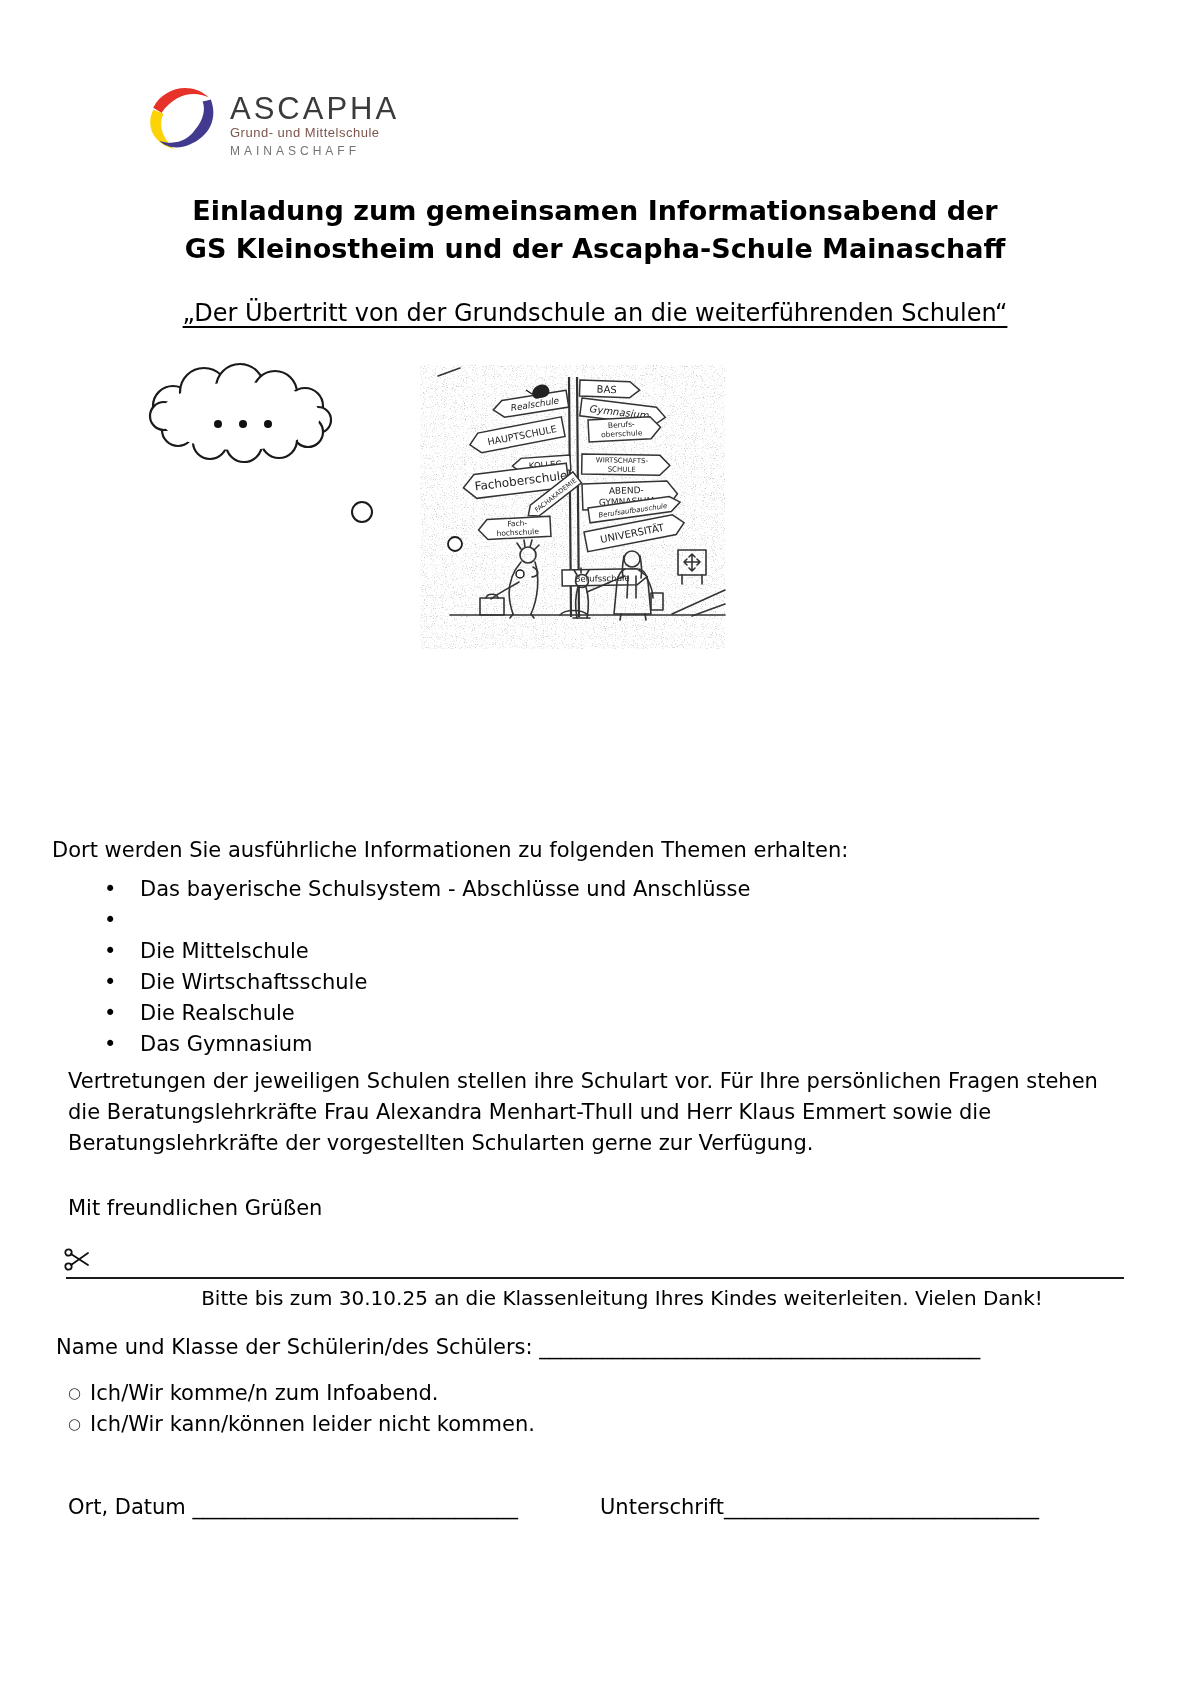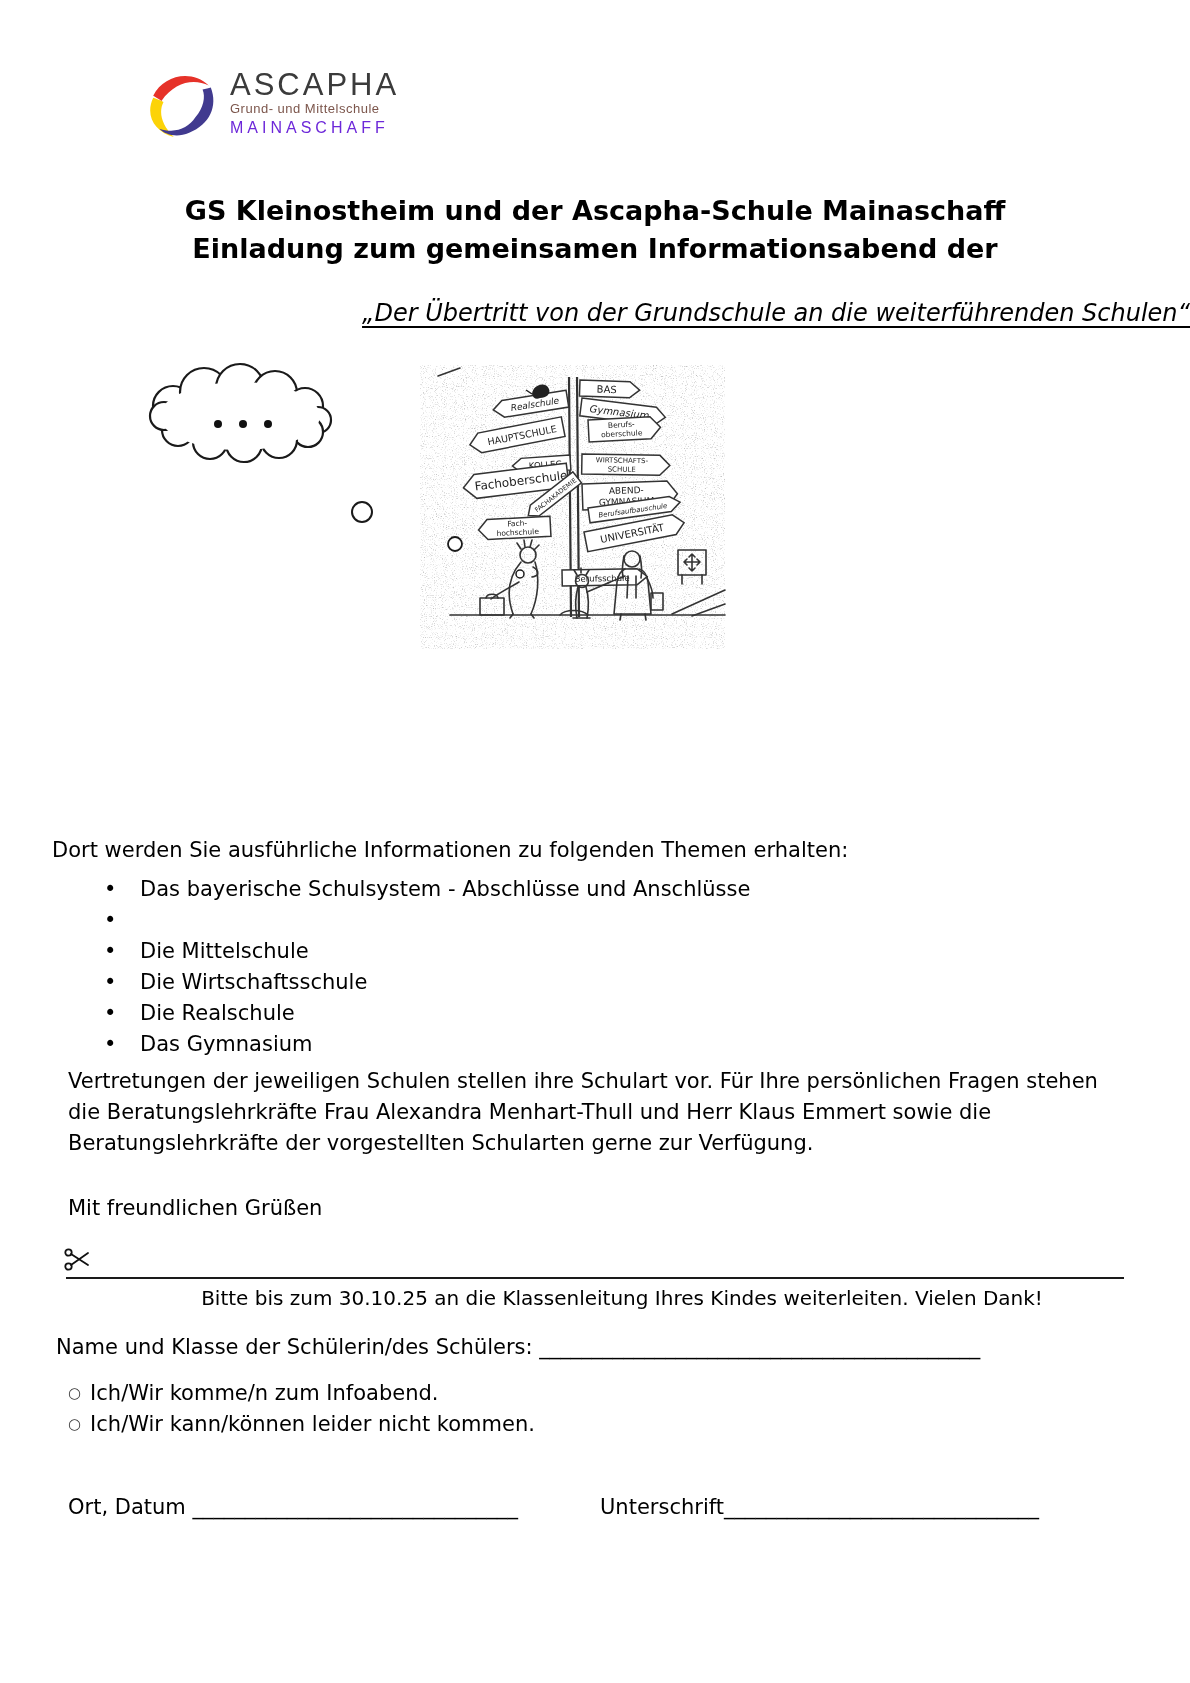--- a/index.html
+++ b/index.html
@@ -3,30 +3,30 @@
 <meta charset="utf-8">
 <style>
   html,body{margin:0;padding:0;background:#ffffff;}
   .page{
     position:relative;width:1190px;height:1683px;background:#fff;
     font-family:"DejaVu Sans",sans-serif;color:#111;overflow:hidden;
   }
   
   .logo-left{position:absolute;left:146px;top:70px;display:flex;align-items:center;}
   .logo-left .mark{width:72px;height:68px;margin-right:12px;}
-  .ascapha-name{font-family:"Liberation Sans",sans-serif;font-size:31px;letter-spacing:3px;color:#3b3b3b;line-height:30px;}
+  .ascapha-name{font-family:"Liberation Sans",sans-serif;font-size:31px;letter-spacing:3px;color:#3b3b3b;line-height:30px;margin-top:24px;}
   .ascapha-sub{font-family:"Liberation Sans",sans-serif;font-size:13px;color:#7c564c;letter-spacing:0.5px;line-height:17px;}
-  .ascapha-city{font-family:"Liberation Sans",sans-serif;font-size:16px;color:#6d28d9;letter-spacing:4px;line-height:21px;}
+  .ascapha-city{font-family:"Liberation Sans",sans-serif;font-size:12px;color:#737373;letter-spacing:4px;line-height:21px;}
   .logo-right{position:absolute;left:712px;top:72px;display:flex;align-items:center;}
   .logo-right .mark{width:92px;height:78px;margin-right:14px;}
   .sb-line1{font-family:"Liberation Sans",sans-serif;font-size:25px;color:#1c1c1c;line-height:29px;}
   .sb-line2{font-family:"Liberation Sans",sans-serif;font-size:25px;color:#0d0d0d;font-weight:bold;line-height:30px;}
   
   .title{position:absolute;left:0;top:192px;width:100%;text-align:center;font-weight:bold;font-size:27px;line-height:38px;color:#000;}
-  .subtitle{position:absolute;left:0;top:299px;width:100%;text-align:right;font-size:24px;color:#000;font-style:italic;}
+  .subtitle{position:absolute;left:0;top:299px;width:100%;text-align:center;font-size:24px;color:#000;}
   .subtitle span{text-decoration:underline;text-underline-offset:5px;}
   
   .illustration{position:absolute;left:140px;top:362px;width:600px;height:295px;}
   
   .event{position:absolute;left:0;top:660px;width:100%;text-align:center;color:#000;}
   .event .b{font-weight:bold;font-size:24px;line-height:37px;}
   .event .r{font-size:22px;line-height:34px;margin-top:2px;}
   
   .intro{position:absolute;left:52px;top:838px;font-size:21px;color:#000;}
   .bullets{position:absolute;left:100px;top:874px;font-size:21px;color:#000;}
@@ -62,22 +62,22 @@
     </svg>
     <div>
       <div class="ascapha-name">ASCAPHA</div>
       <div class="ascapha-sub">Grund- und Mittelschule</div>
       <div class="ascapha-city">MAINASCHAFF</div>
     </div>
   </div>
 
 
   <div class="title">
+    <div>Einladung zum gemeinsamen Informationsabend der</div>
     <div>GS Kleinostheim und der Ascapha-Schule Mainaschaff</div>
-    <div>Einladung zum gemeinsamen Informationsabend der</div>
   </div>
   <div class="subtitle">
     <span>„Der Übertritt von der Grundschule an die weiterführenden Schulen“</span>
   </div>
 
   <svg class="illustration" viewBox="0 0 600 295">
     <defs>
       <filter id="grain" x="0" y="0" width="100%" height="100%">
         <feTurbulence type="fractalNoise" baseFrequency="0.9" numOctaves="2" seed="7" result="n"></feTurbulence>
         <feColorMatrix in="n" type="matrix" values="0 0 0 0 0.25  0 0 0 0 0.25  0 0 0 0 0.25  0 0 0 3 -1.7"></feColorMatrix>

